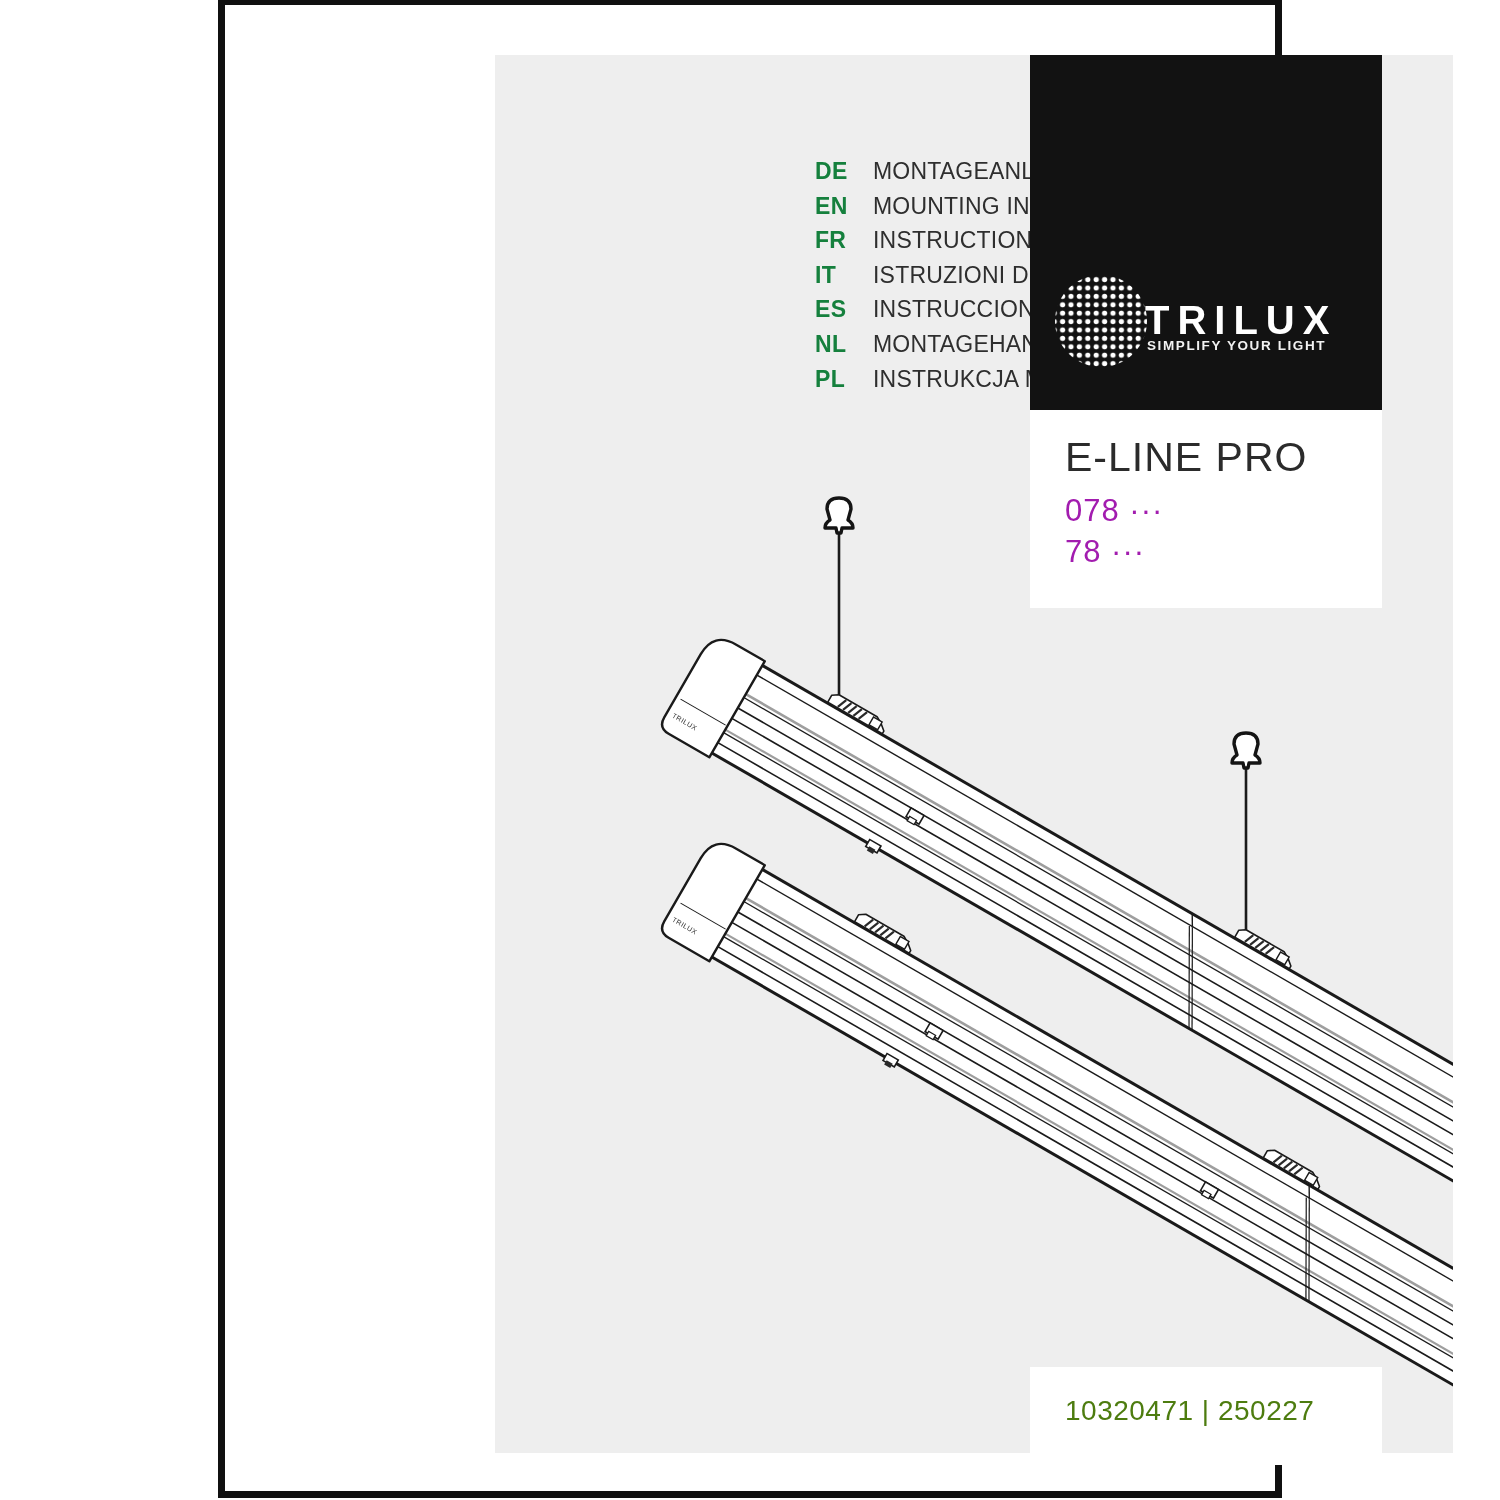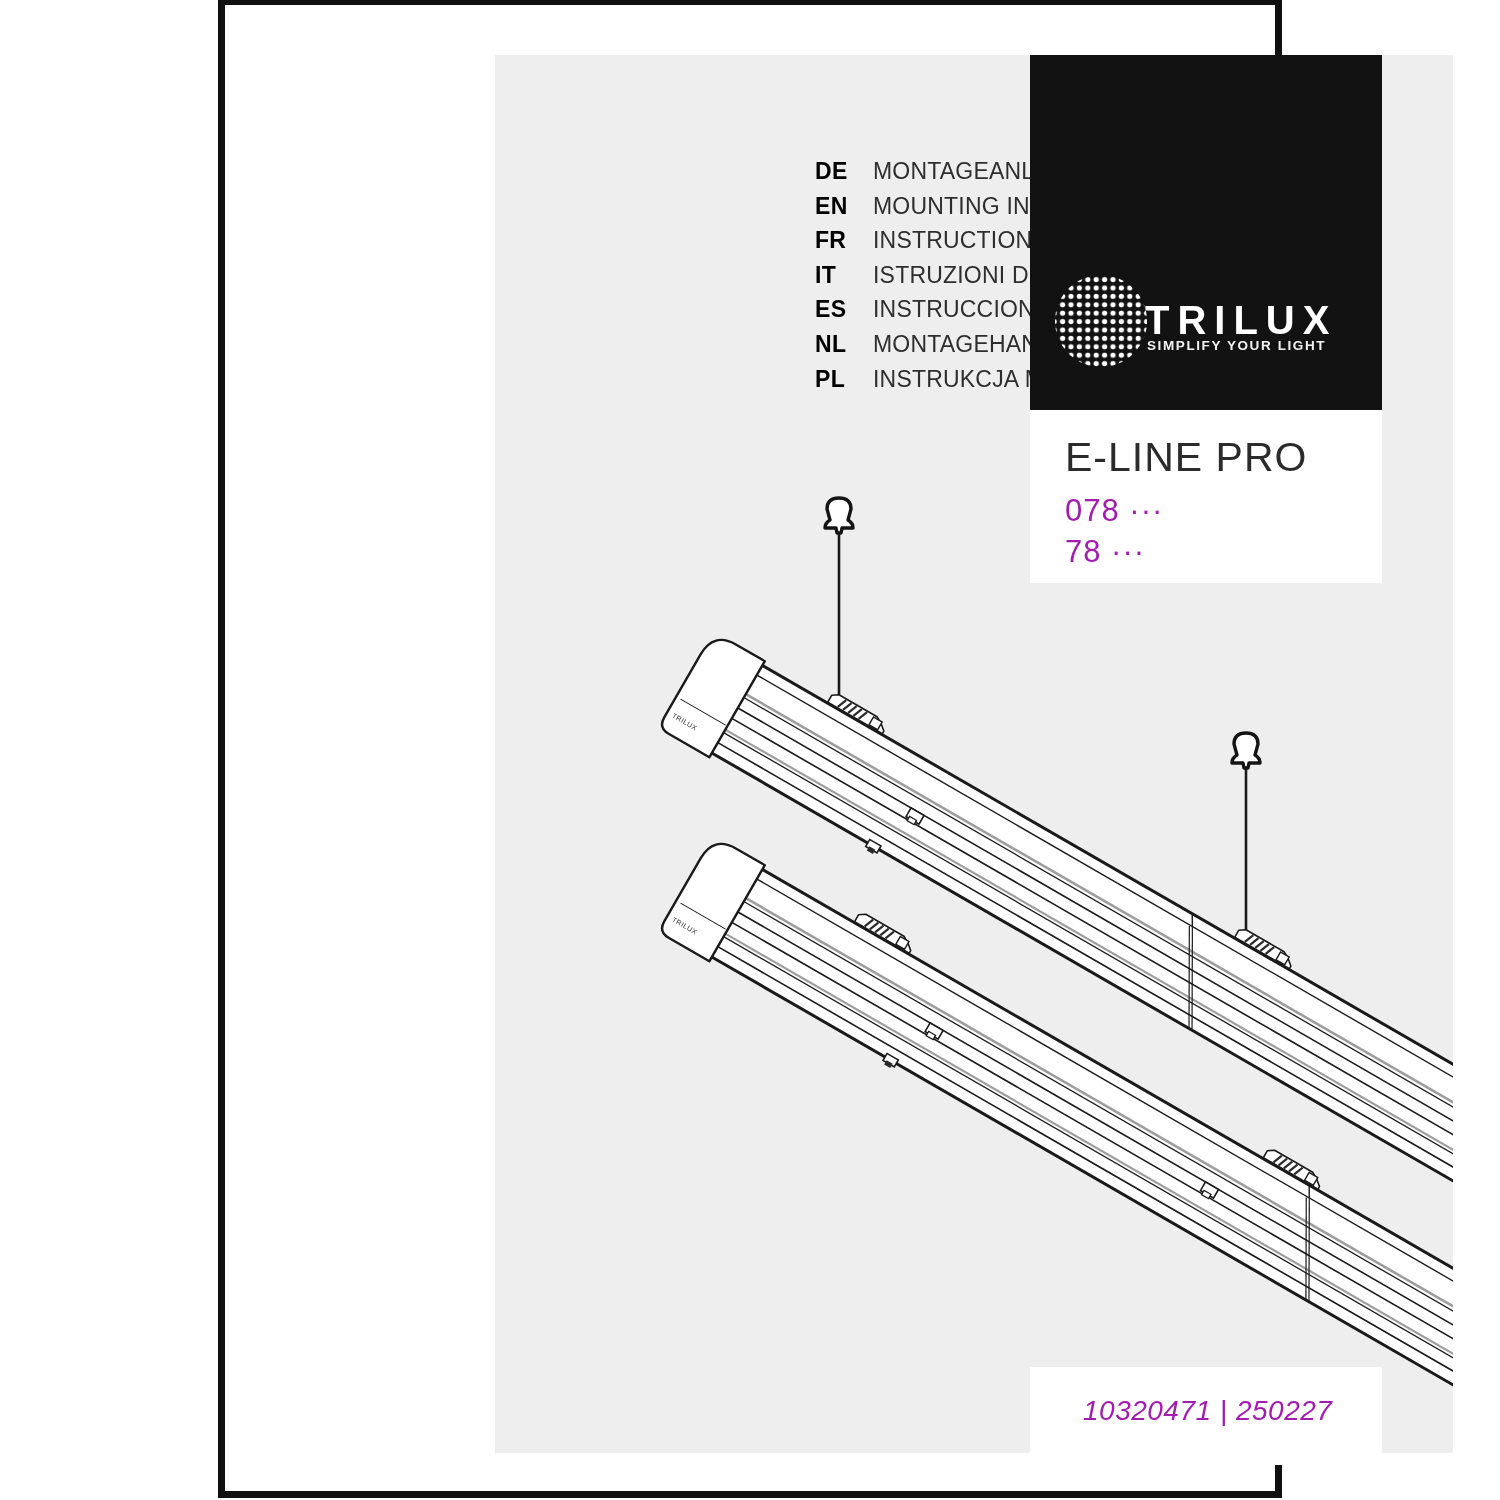--- a/index.html
+++ b/index.html
@@ -14,48 +14,48 @@
     border:7px solid #101010; background:#ffffff; box-sizing:border-box;
   }
   .panel {
     position:absolute; left:270px; top:50px; width:958px; height:1398px;
     background:#eeeeee;
   }
   .drawing { position:absolute; left:0; top:0; }
 
   .langs { position:absolute; left:320px; top:99px; }
   .lang-row { display:flex; line-height:34.6px; font-size:23px; white-space:nowrap; }
-  .lang-code { font-weight:bold; width:58px; color:#000000; letter-spacing:0.3px; }
+  .lang-code { font-weight:bold; width:58px; color:#15803d; letter-spacing:0.3px; }
   .lang-label { color:#2e2e2e; letter-spacing:0.2px; }
 
   .brand-box {
     position:absolute; left:805px; top:50px; width:352px; height:355px;
     background:#121212;
   }
   .brand-logo { position:absolute; left:20px; top:212px; }
 
   .product-box {
-    position:absolute; left:805px; top:405px; width:352px; height:173px;
+    position:absolute; left:805px; top:405px; width:352px; height:198px;
     background:#ffffff;
   }
   .product-title {
     margin:24px 0 0 35px; font-size:41px; color:#2b2b2b; letter-spacing:1px;
     white-space:nowrap;
   }
   .product-code {
     margin:13px 0 0 35px; font-size:31px; color:#a21caf; letter-spacing:1px;
     white-space:nowrap; line-height:33px;
   }
   .product-code + .product-code { margin-top:8px; }
 
   .footer-box {
     position:absolute; left:805px; top:1362px; width:352px; height:98px;
     background:#ffffff;
   }
-  .doc-number { margin:28px 0 0 53px; font-size:28px; color:#a21caf; letter-spacing:0.5px;font-style:italic; }
+  .doc-number { margin:28px 0 0 35px; font-size:28px; color:#4d7c0f; letter-spacing:0.5px; }
 </style>
 </head>
 <body>
 
 <div class="frame">
   <div class="panel">
 
     <svg class="drawing" width="958" height="1398" viewBox="0 0 958 1398">
       <defs>
         <g id="lum">

